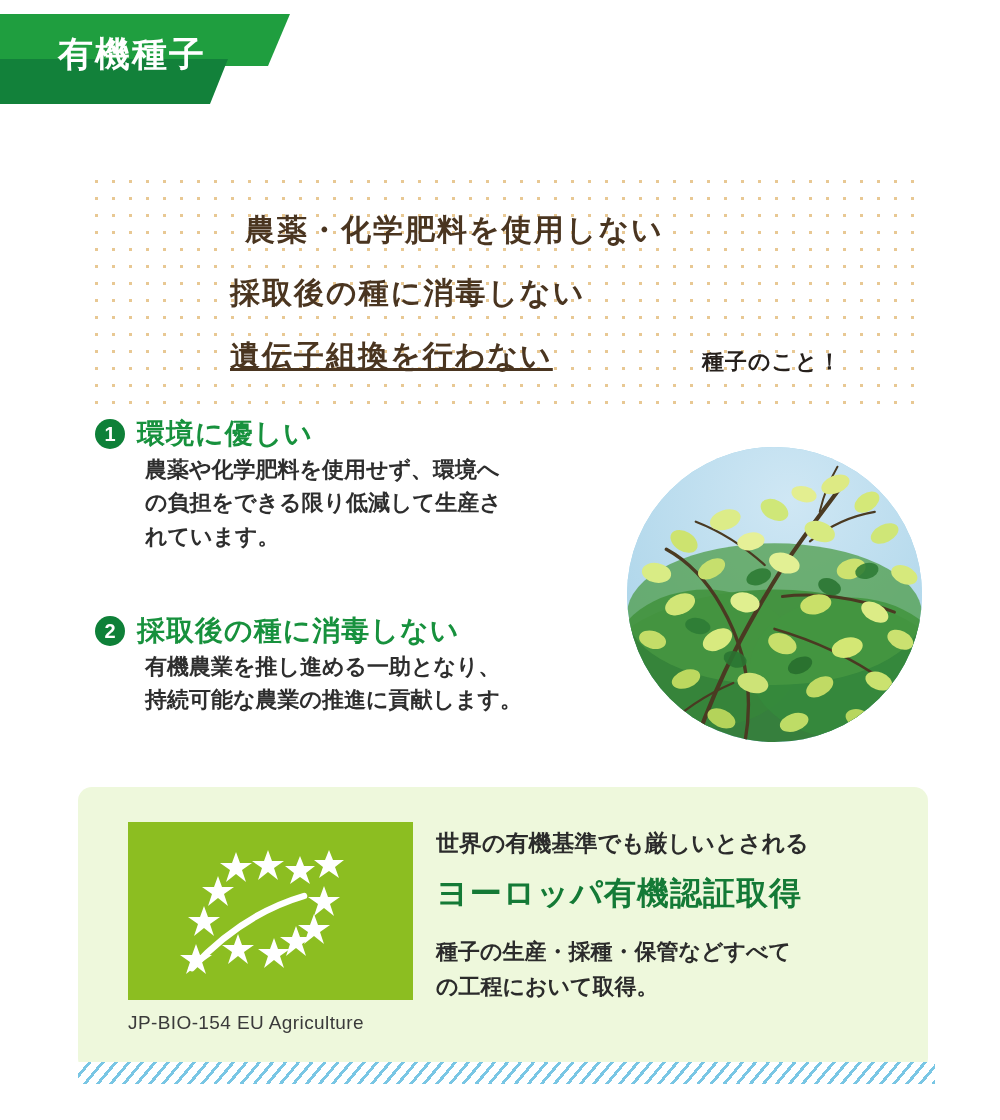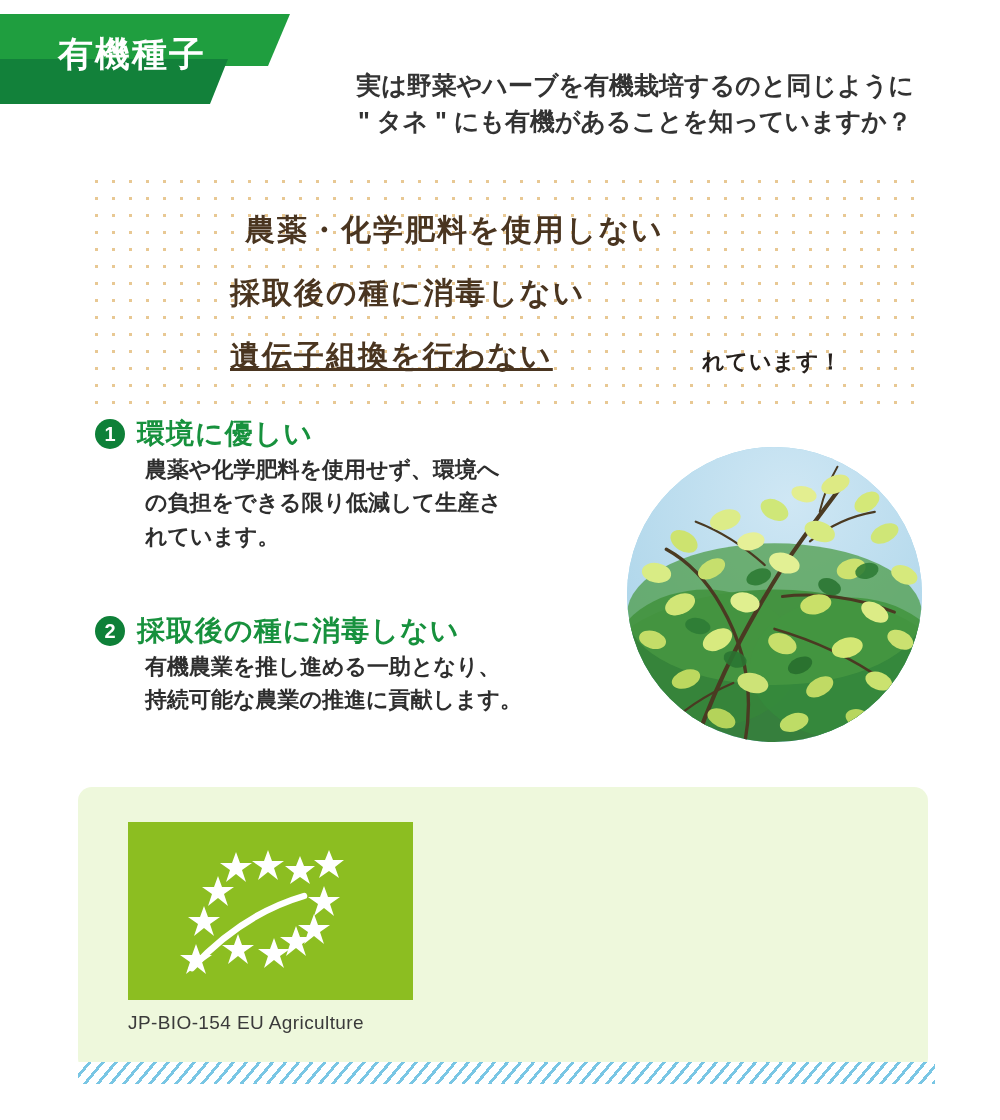--- a/index.html
+++ b/index.html
@@ -245,31 +245,27 @@
 <body>
 
 <div class="page">
 
   <div class="banner">
     <div class="banner-upper"></div>
     <div class="banner-lower"></div>
     <div class="banner-label">有機種子</div>
   </div>
 
-  <div class="lead">
-    <div>実は野菜やハーブを有機栽培するのと同じように</div>
-    <div>" タネ " にも有機があることを知っていますか？</div>
-  </div>
 
   <div class="dotted">
     <div class="dotted-lines">
       <div class="dline dline-1">農薬・化学肥料を使用しない</div>
       <div class="dline dline-2">採取後の種に消毒しない</div>
       <div class="dline dline-3">遺伝子組換を行わない</div>
-      <div class="seed-note">れています！</div>
+      <div class="seed-note">種子のこと！</div>
     </div>
   </div>
 
   <div class="benefit benefit-1">
     <div class="benefit-head">
       <div class="num-badge">1</div>
       <div class="benefit-title">環境に優しい</div>
     </div>
     <div class="benefit-body">
       <div>農薬や化学肥料を使用せず、環境へ</div>
@@ -386,17 +382,25 @@
             <polygon points="168,104 172,115 184,115 174,122 178,134 168,126 158,134 162,122 152,115 164,115"></polygon>
             <polygon points="68,122 72,133 84,133 74,140 78,152 68,144 58,152 62,140 52,133 64,133"></polygon>
           </g>
 
           <path d="M64 146 C 92 116, 128 88, 176 74" stroke="#ffffff" stroke-width="6.5" fill="none" stroke-linecap="round"></path>
         </svg>
       </div>
       <div class="cert-caption">JP-BIO-154 EU Agriculture</div>
     </div>
 
+    <div class="cert-text">
+      <div class="cert-sub">世界の有機基準でも厳しいとされる</div>
+      <div class="cert-title">ヨーロッパ有機認証取得</div>
+      <div class="cert-desc">
+        <div>種子の生産・採種・保管などすべて</div>
+        <div>の工程において取得。</div>
+      </div>
+    </div>
   </div>
 
   <div class="stripes"></div>
 
 </div>
 
 </body></html>

